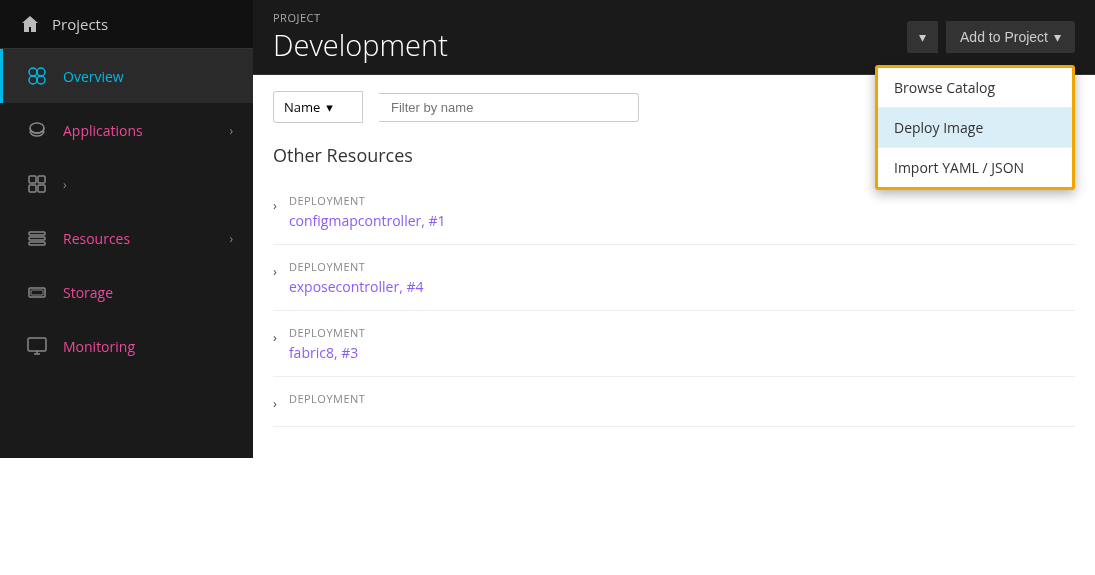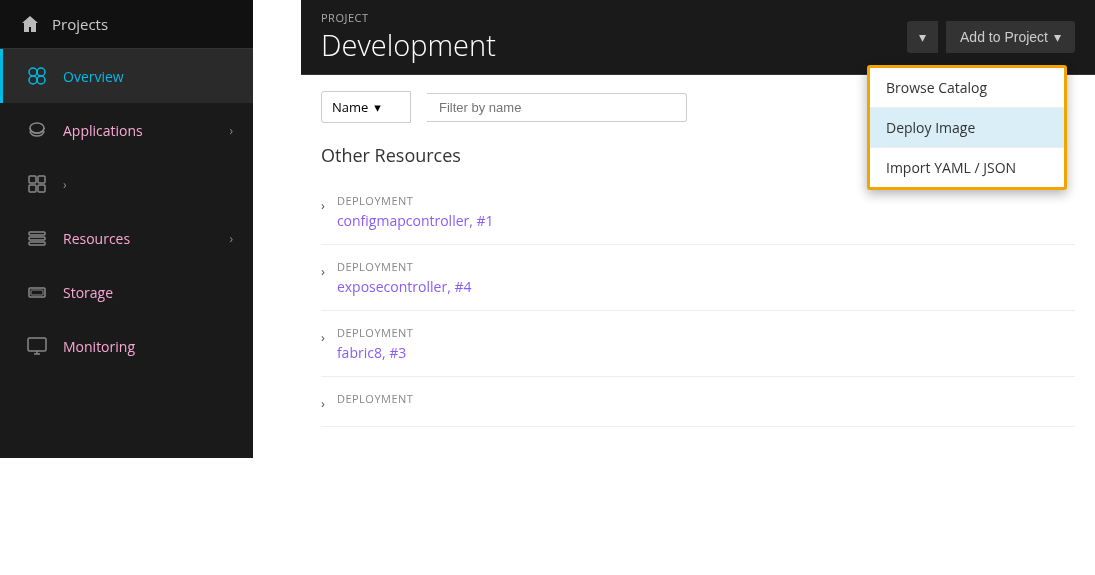--- a/index.html
+++ b/index.html
@@ -53,21 +53,21 @@
       width: 28px;
       display: flex;
       align-items: center;
       justify-content: center;
       margin-right: 12px;
     }
 
     .sidebar-item-label {
       flex: 1;
       font-size: 14px;
-      color: #f9a8d4;
+      color: #ec4899;
     }
 
     .sidebar-item.active .sidebar-item-label {
       color: #00b9e4;
     }
 
     .sidebar-chevron {
       color: #888;
       font-size: 12px;
     }
@@ -76,21 +76,20 @@
     .icon-overview { color: #00b9e4; }
 
     
     .main {
       flex: 1;
       display: flex;
       flex-direction: column;
       background: #fff;
       height: 562px;
       overflow: hidden;
-      padding-left: 48px;
     }
 
     
     .header {
       background: #1a1a1a;
       padding: 10px 20px;
       display: flex;
       align-items: center;
       justify-content: space-between;
       border-bottom: 1px solid #333;
@@ -142,21 +141,21 @@
       border-radius: 0 3px 3px 0;
       display: flex;
       align-items: center;
       gap: 6px;
     }
 
     
     .dropdown-menu {
       position: absolute;
       top: 44px;
-      right: 8px;
+      right: 0;
       background: #fff;
       border: 3px solid #f0a500;
       border-radius: 3px;
       min-width: 200px;
       z-index: 100;
       box-shadow: 0 4px 12px rgba(0,0,0,0.3);
     }
 
     .dropdown-item {
       padding: 10px 16px;

